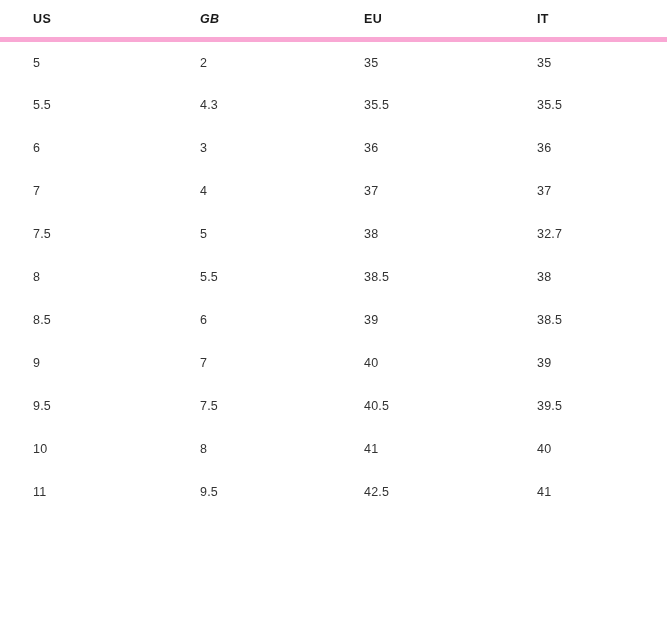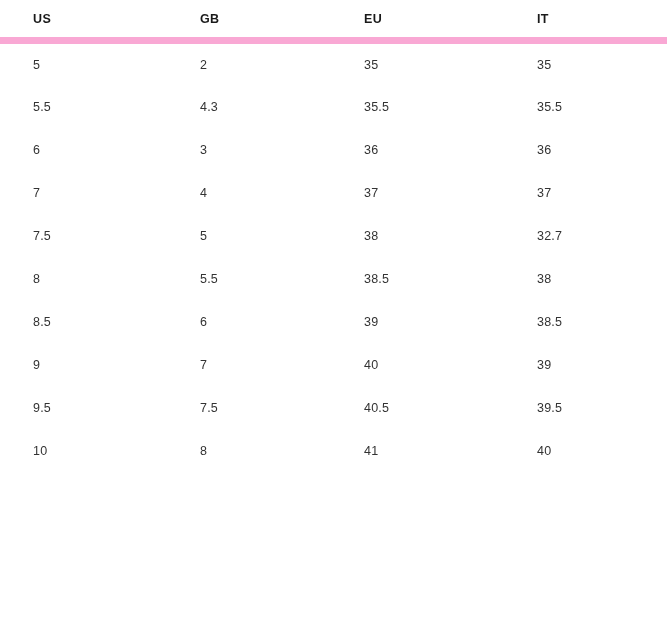--- a/index.html
+++ b/index.html
@@ -29,25 +29,25 @@
 
   #size-table thead th {
     text-align: left;
     font-size: 12.5px;
     font-weight: 700;
     color: #1a1a1a;
     letter-spacing: 0.4px;
     padding: 0;
     height: 37px;
     vertical-align: middle;
-    border-bottom: 7px solid #f9a8d4;
+    border-bottom: 5px solid #f9a8d4;
   }
 
   #size-table thead th.col-us { padding-left: 33px; }
-  #size-table thead th.col-gb { padding-left: 33px; }
+  #size-table thead th.col-gb { padding-left: 33px; font-style: italic; }
   #size-table thead th.col-eu { padding-left: 30px; }
   #size-table thead th.col-it { padding-left: 33px; }
 
   #size-table tbody td {
     text-align: left;
     font-size: 12.5px;
     font-weight: 400;
     color: #333333;
     letter-spacing: 0.2px;
     padding: 0;
@@ -135,14 +135,20 @@
         <td class="col-gb">7.5</td>
         <td class="col-eu">40.5</td>
         <td class="col-it">39.5</td>
       </tr>
       <tr>
         <td class="col-us">10</td>
         <td class="col-gb">8</td>
         <td class="col-eu">41</td>
         <td class="col-it">40</td>
       </tr>
+      <tr>
+        <td class="col-us">11</td>
+        <td class="col-gb">9.5</td>
+        <td class="col-eu">42.5</td>
+        <td class="col-it">41</td>
+      </tr>
     </tbody>
 </table>
 
 </body></html>

